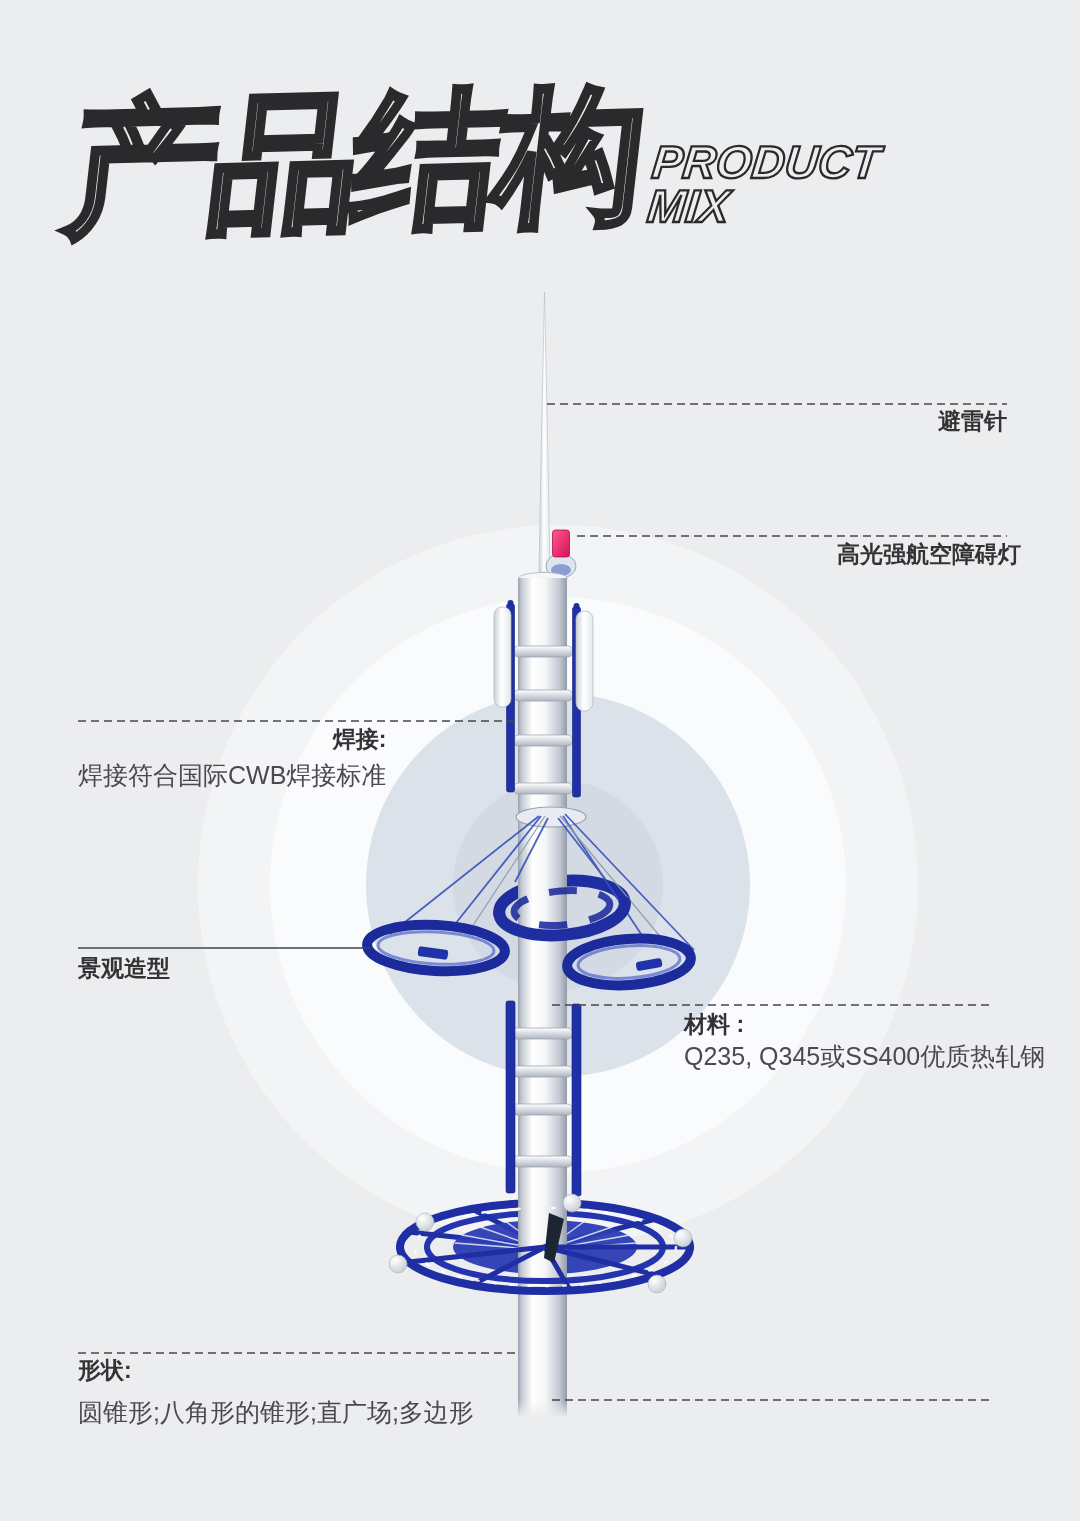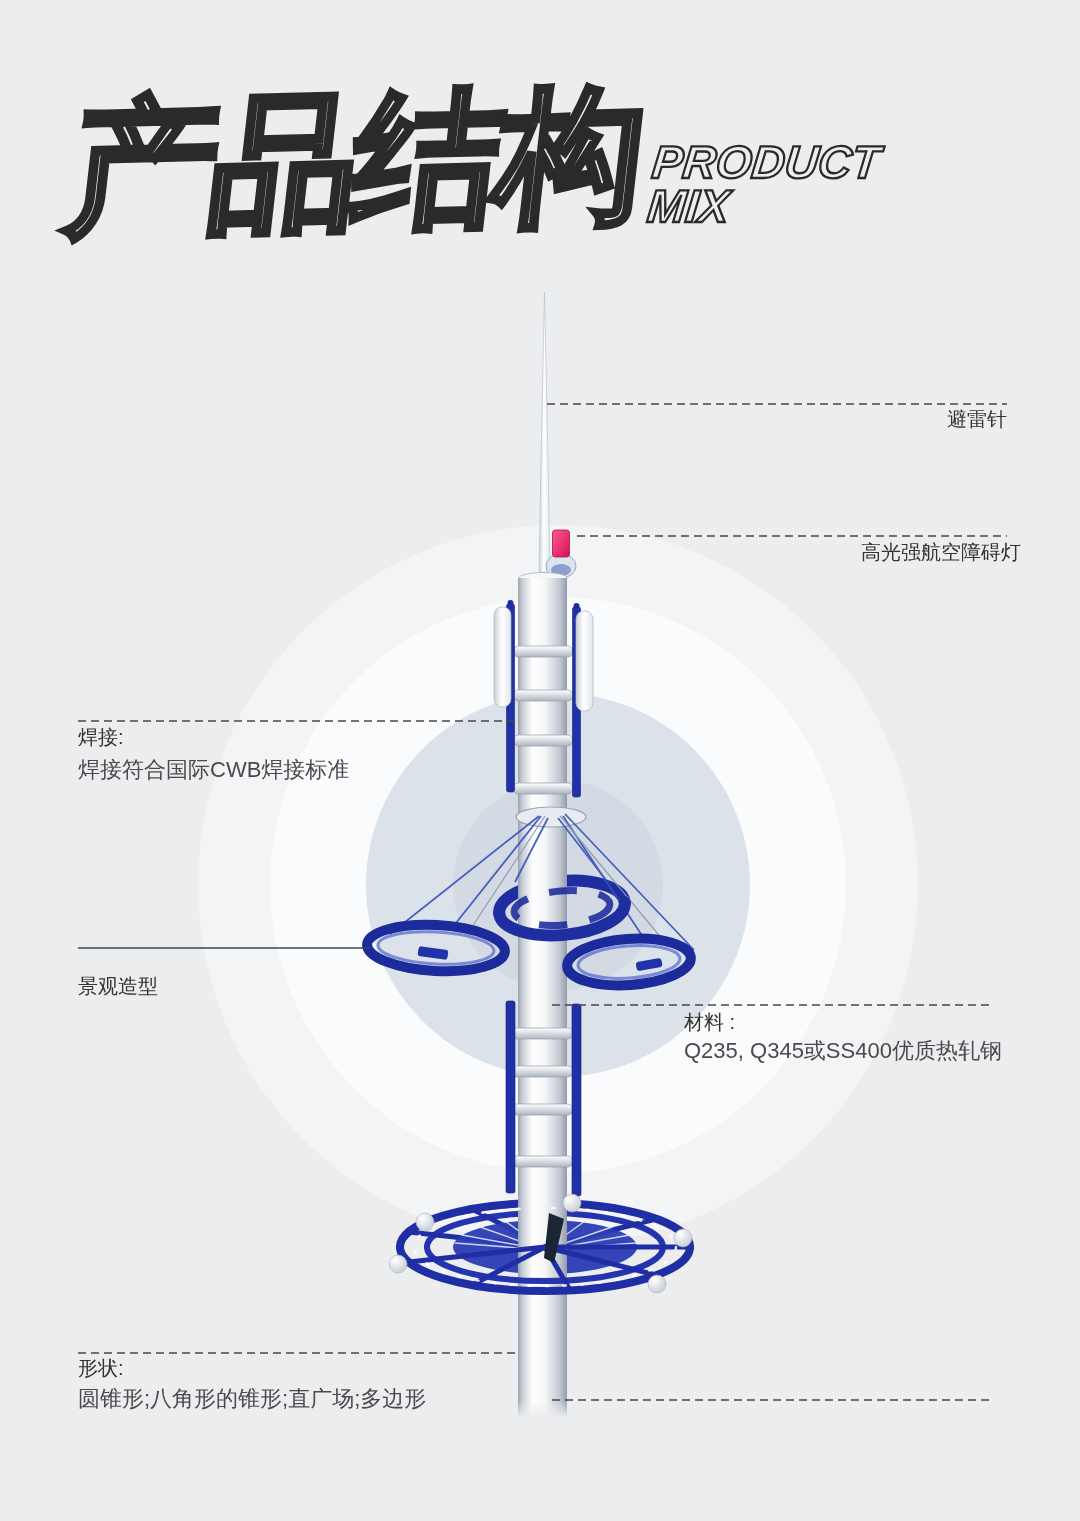--- a/index.html
+++ b/index.html
@@ -32,33 +32,33 @@
     position:absolute;left:650px;top:140px;
     font-size:46px;line-height:44px;font-weight:900;font-style:italic;
     color:#ecedee;
     -webkit-text-stroke:2.3px #2a2a2c;
     transform:skewX(-6deg);
     white-space:nowrap;
   }
 
   
   .lbl{position:absolute;white-space:nowrap;}
-  .lbl-bold{font-weight:400;font-size:20px;color:#333336;}
-  .lbl-body{font-weight:400;font-size:22px;color:#4a4a4e;}
+  .lbl-bold{font-weight:700;font-size:23px;color:#333336;}
+  .lbl-body{font-weight:400;font-size:25px;color:#4a4a4e;}
   .r-align{text-align:right;}
 
   .lightning-label{right:73px;top:406px;}
   .aviation-label{right:59px;top:539px;}
-  .welding-block{left:78px;top:724px;}
+  .welding-block{left:78px;top:724px;text-align:right;}
   .welding-block .lbl-body{margin-top:4px;}
-  .landscape-label{left:78px;top:953px;margin-top:20px;}
+  .landscape-label{left:78px;top:953px;}
   .material-block{left:684px;top:1009px;}
   .material-block .lbl-body{}
   .shape-block{left:78px;top:1355px;}
-  .shape-block .lbl-body{margin-top:2px;}
+  .shape-block .lbl-body{margin-top:10px;}
   .coating-label{right:88px;top:1402px;}
 
   svg{position:absolute;left:0;top:0;}
 </style>
 </head>
 <body>
 
 <div id="page">
 
   <div class="circle c1"></div>

